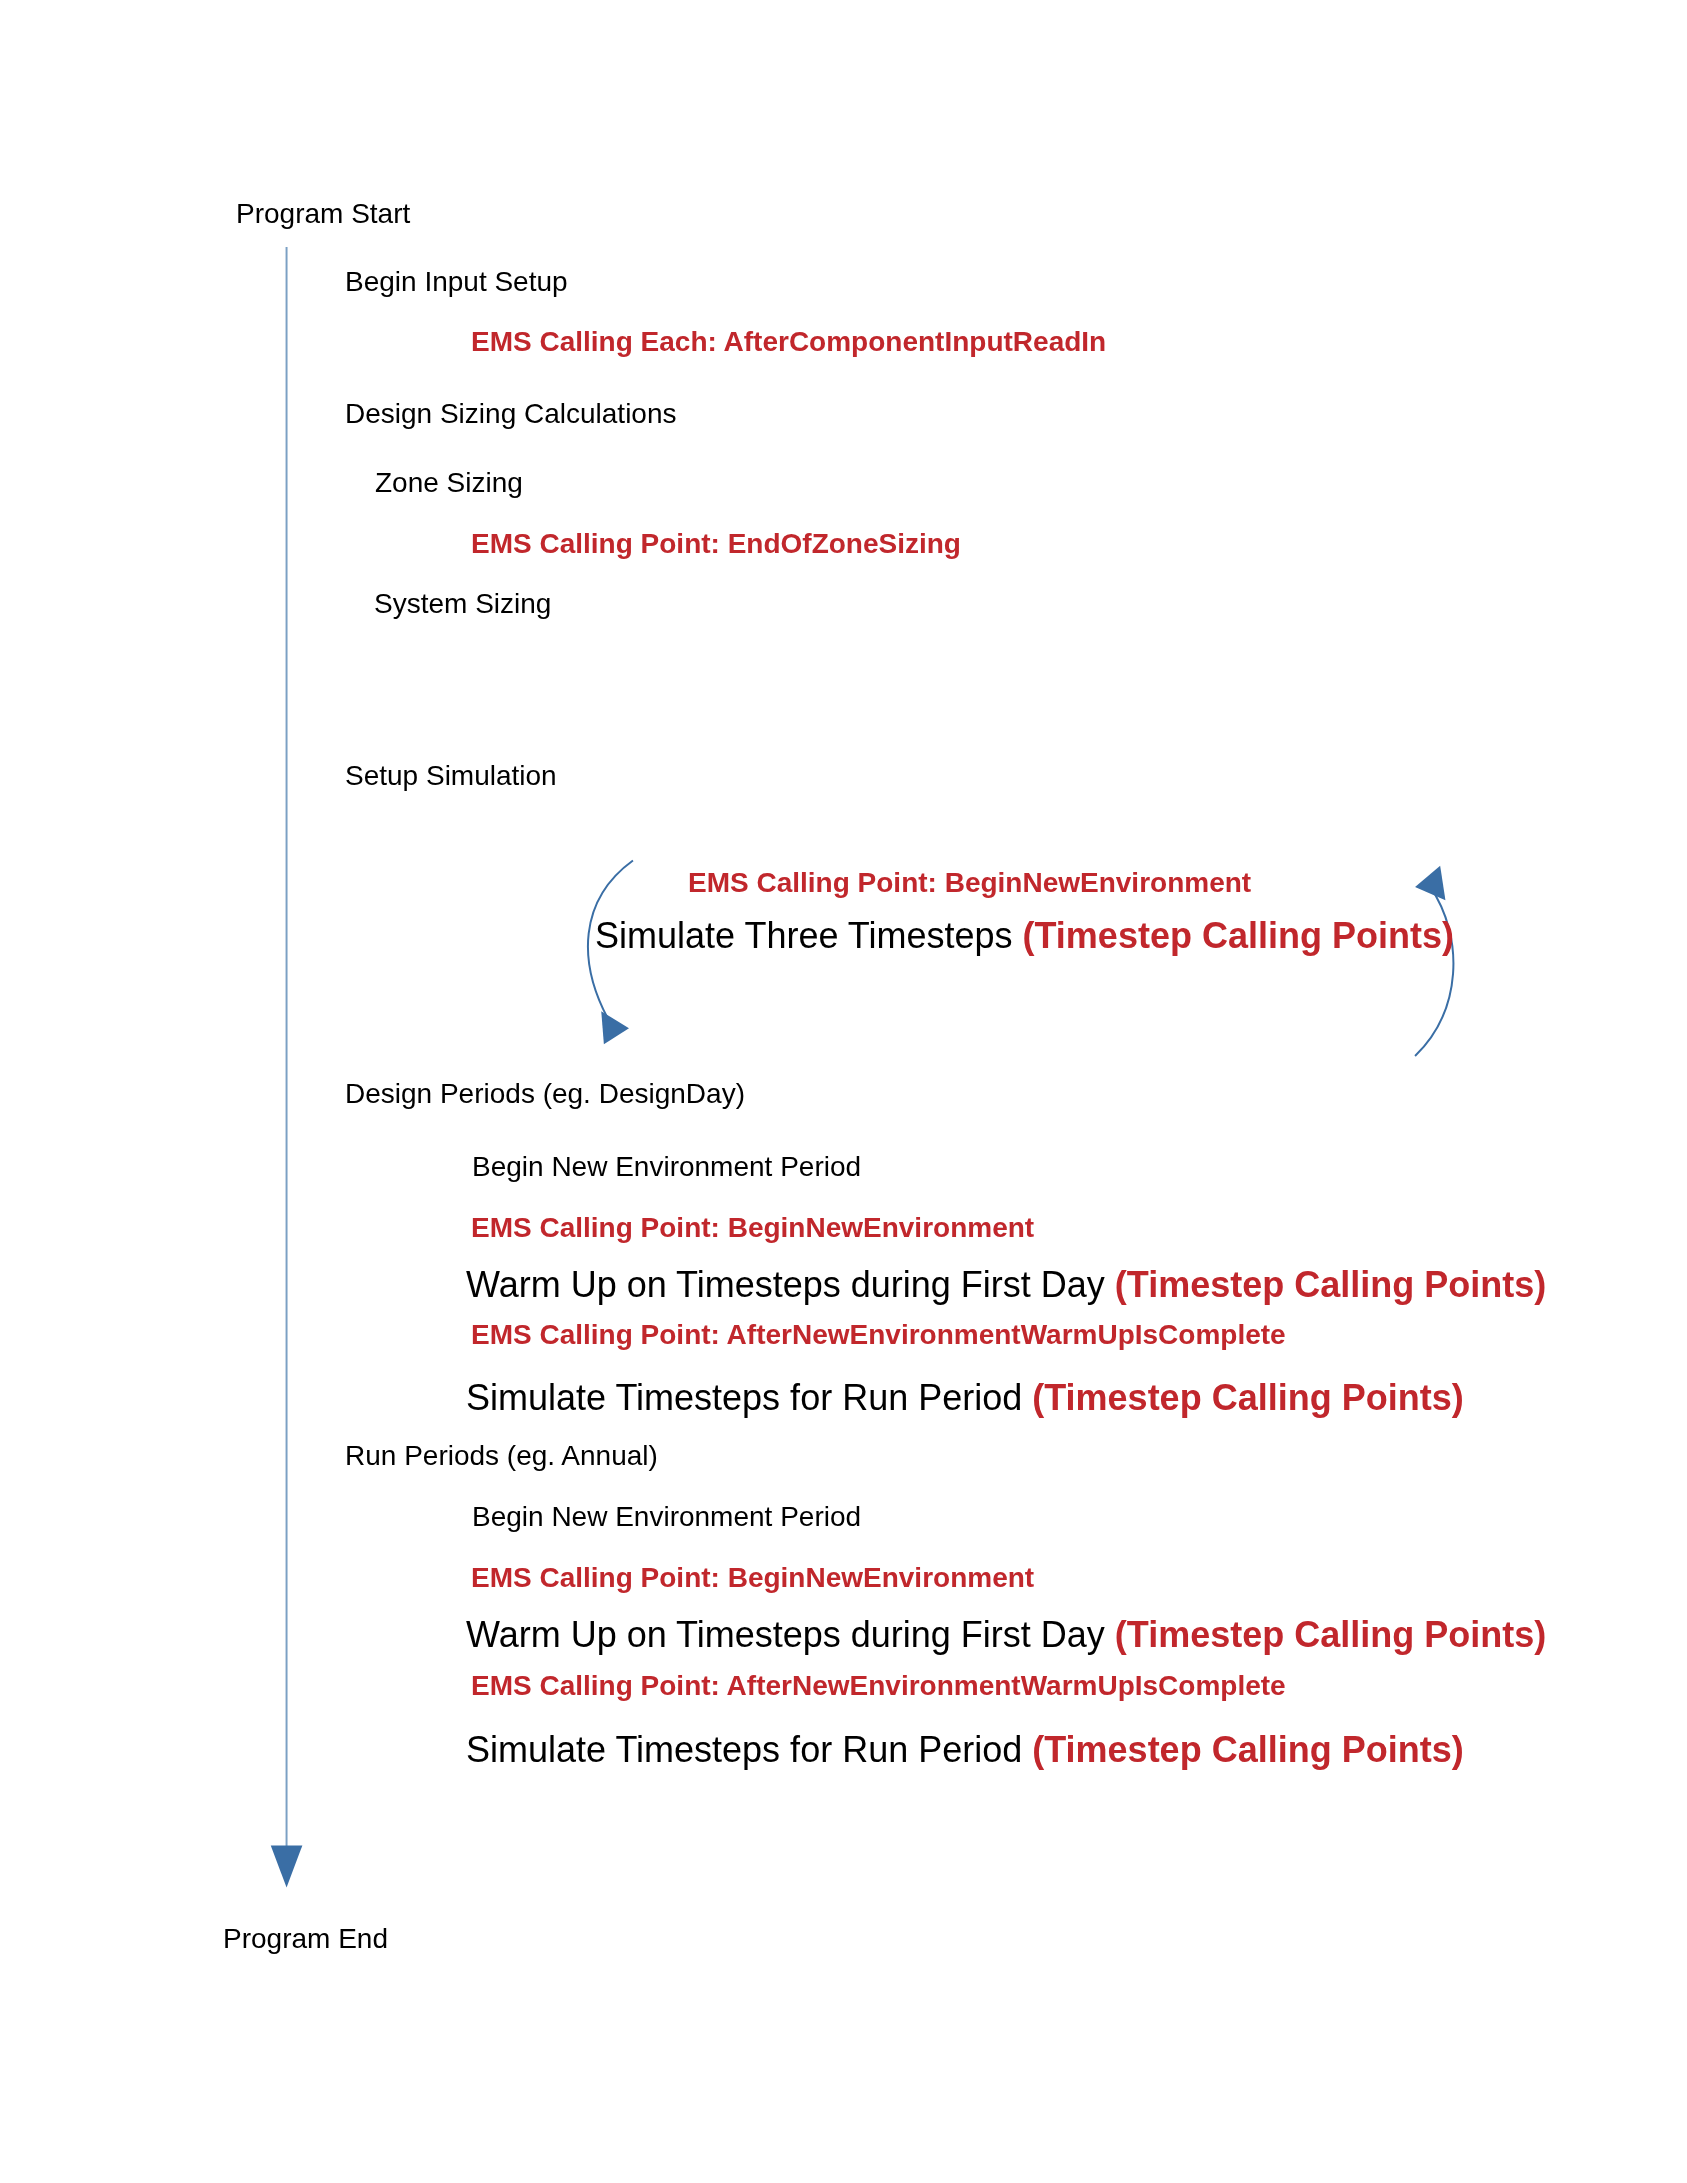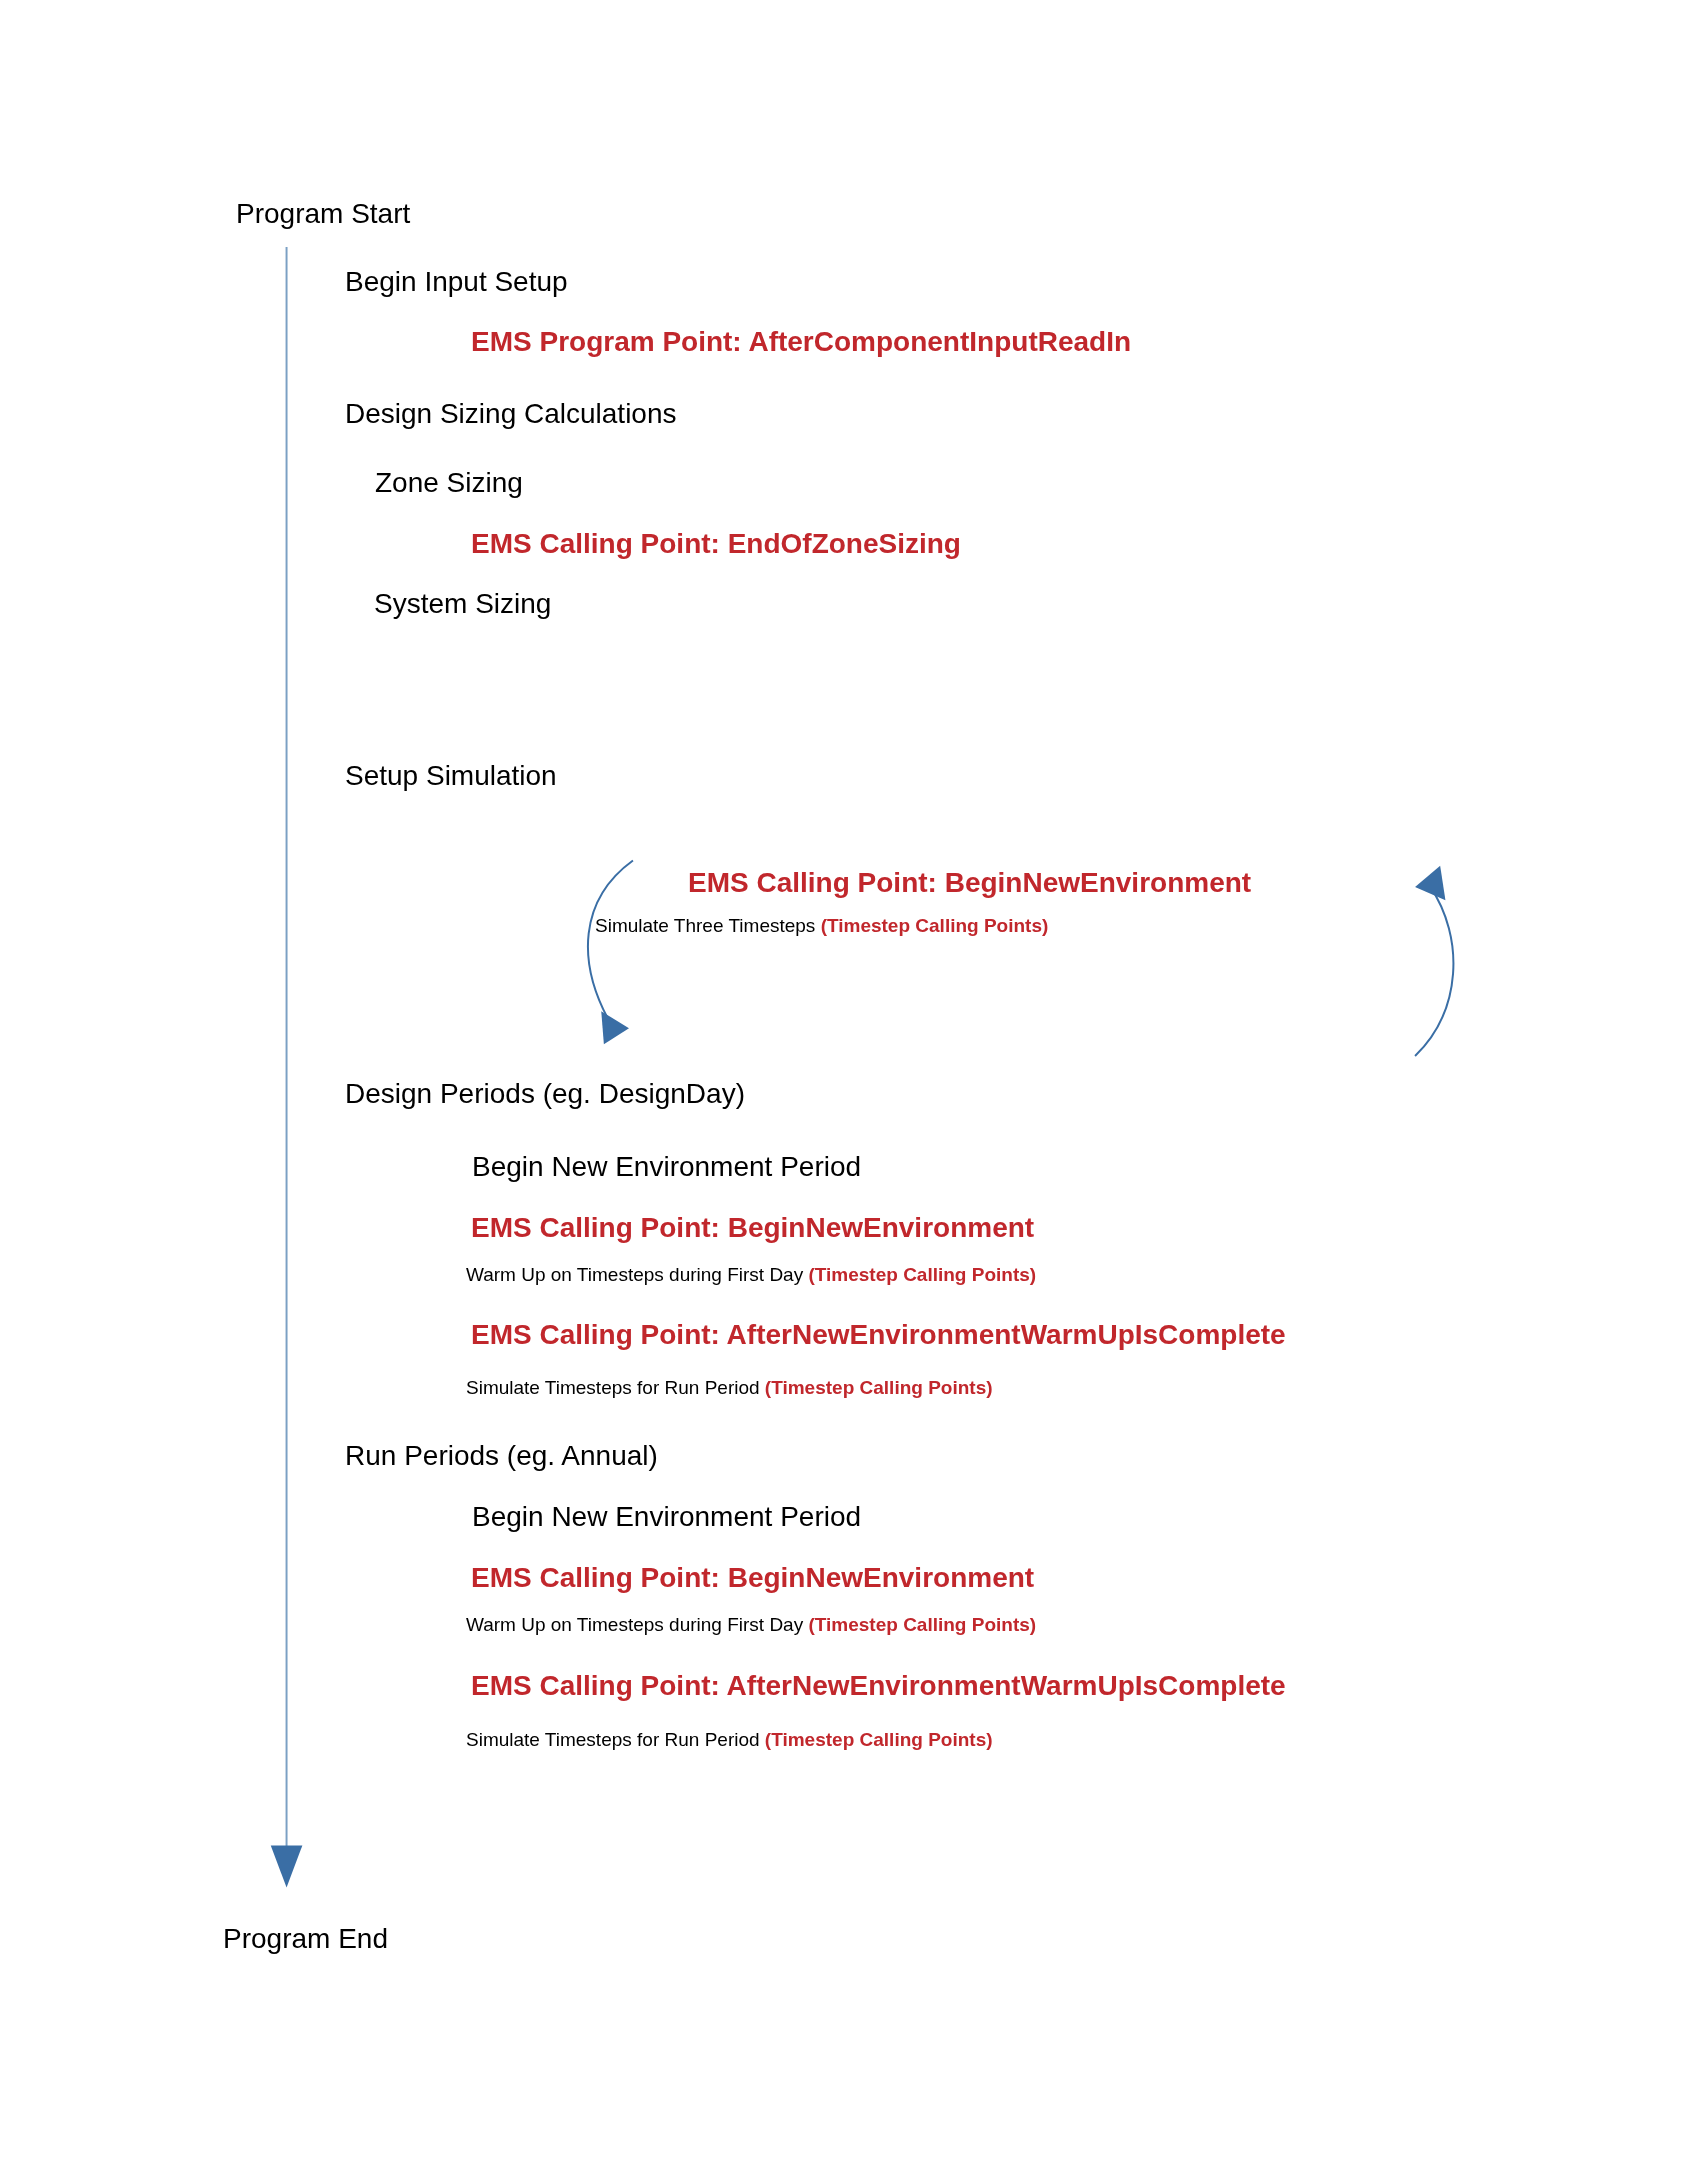--- a/index.html
+++ b/index.html
@@ -30,21 +30,21 @@
     position: absolute;
     white-space: nowrap;
     font-size: 28px;
     line-height: 1.15;
     color: #C1272C;
     font-weight: bold;
   }
   .mixed {
     position: absolute;
     white-space: nowrap;
-    font-size: 19px;
+    font-size: 36px;
     line-height: 1.15;
     color: #000000;
     font-weight: normal;
   }
   .mixed .red {
     color: #C1272C;
     font-weight: bold;
   }
   .loop-label {
     position: absolute;
@@ -79,21 +79,21 @@
     <polygon points="70,250 112,276 74,300" fill="#3A6EA5"></polygon>
 
     <path d="M 1302 318 C 1372 250, 1378 140, 1324 60" fill="none" stroke="#3A6EA5" stroke-width="3"></path>
     <polygon points="1348,82 1302,62 1340,30" fill="#3A6EA5"></polygon>
   </svg>
 
   <div class="node" style="left:236px; top:198px;">Program Start</div>
 
   <div class="node" style="left:345px; top:266px;">Begin Input Setup</div>
 
-  <div class="ems" style="left:471px; top:326px;">EMS Program Point: AfterComponentInputReadIn</div>
+  <div class="ems" style="left:471px; top:326px;">EMS Calling Each: AfterComponentInputReadIn</div>
 
   <div class="node" style="left:345px; top:398px;">Design Sizing Calculations</div>
 
   <div class="node" style="left:375px; top:467px;">Zone Sizing</div>
 
   <div class="ems" style="left:471px; top:528px;">EMS Calling Point: EndOfZoneSizing</div>
 
   <div class="node" style="left:374px; top:588px;">System Sizing</div>
 
 

